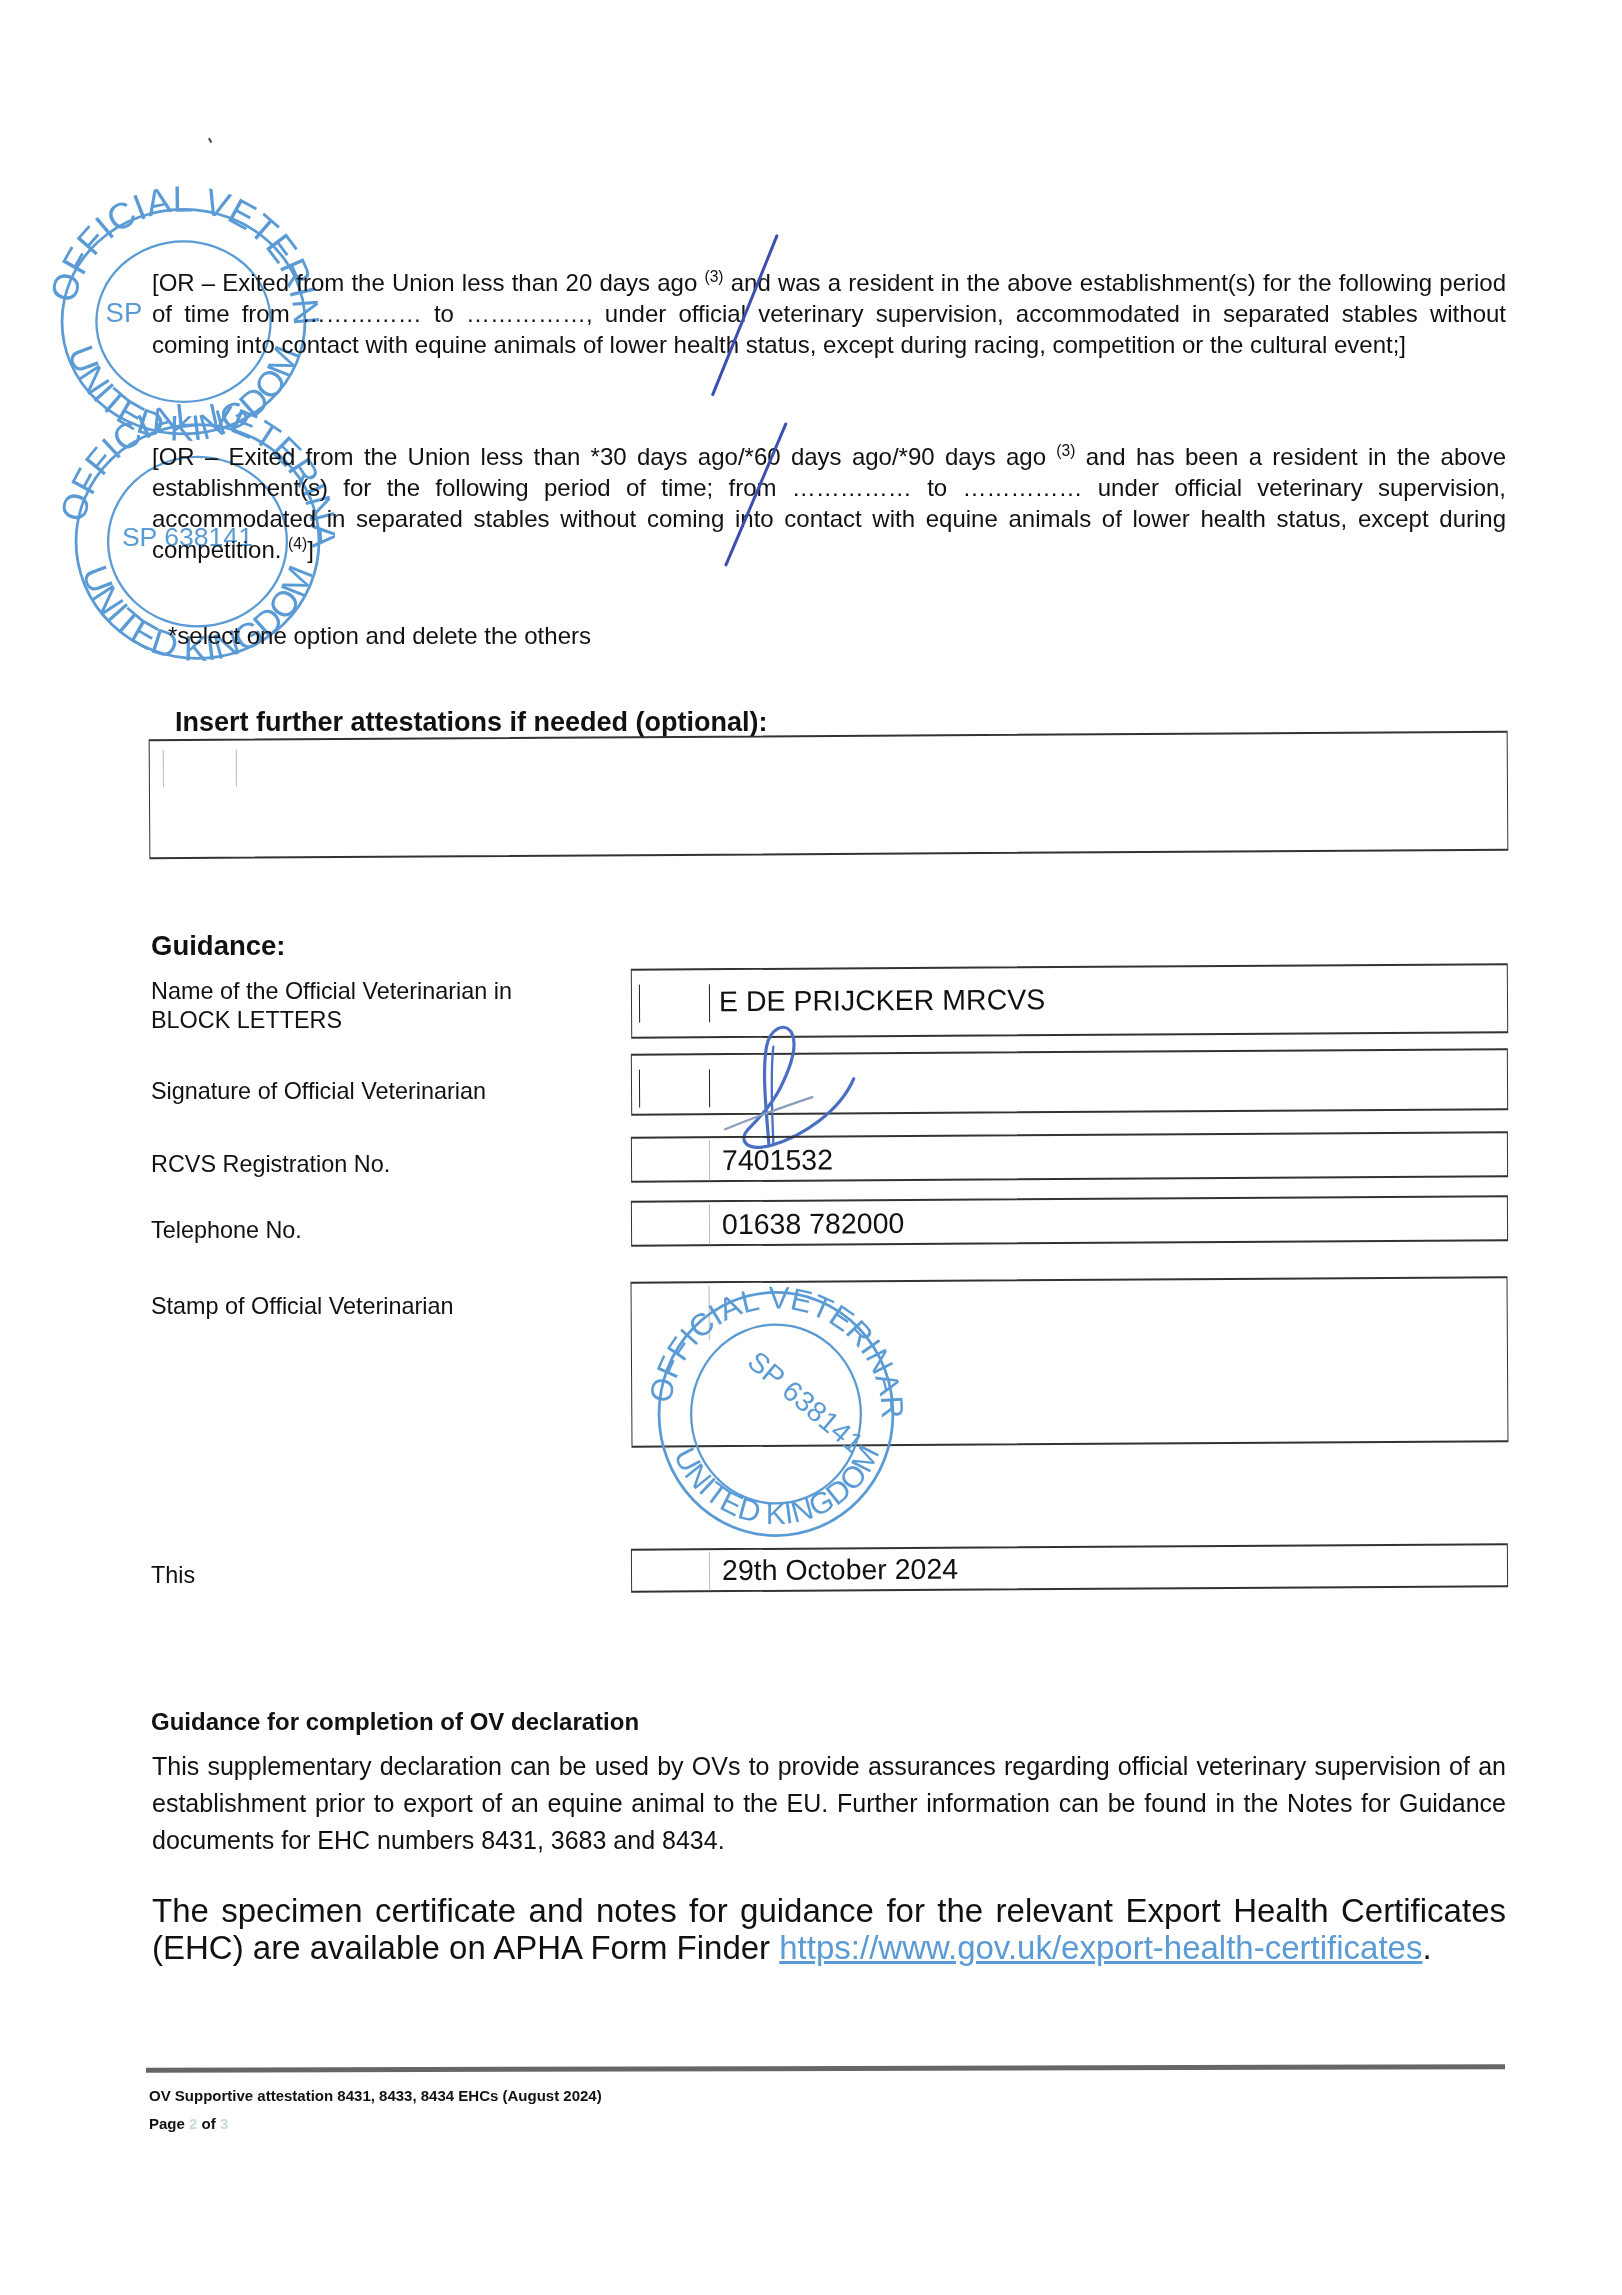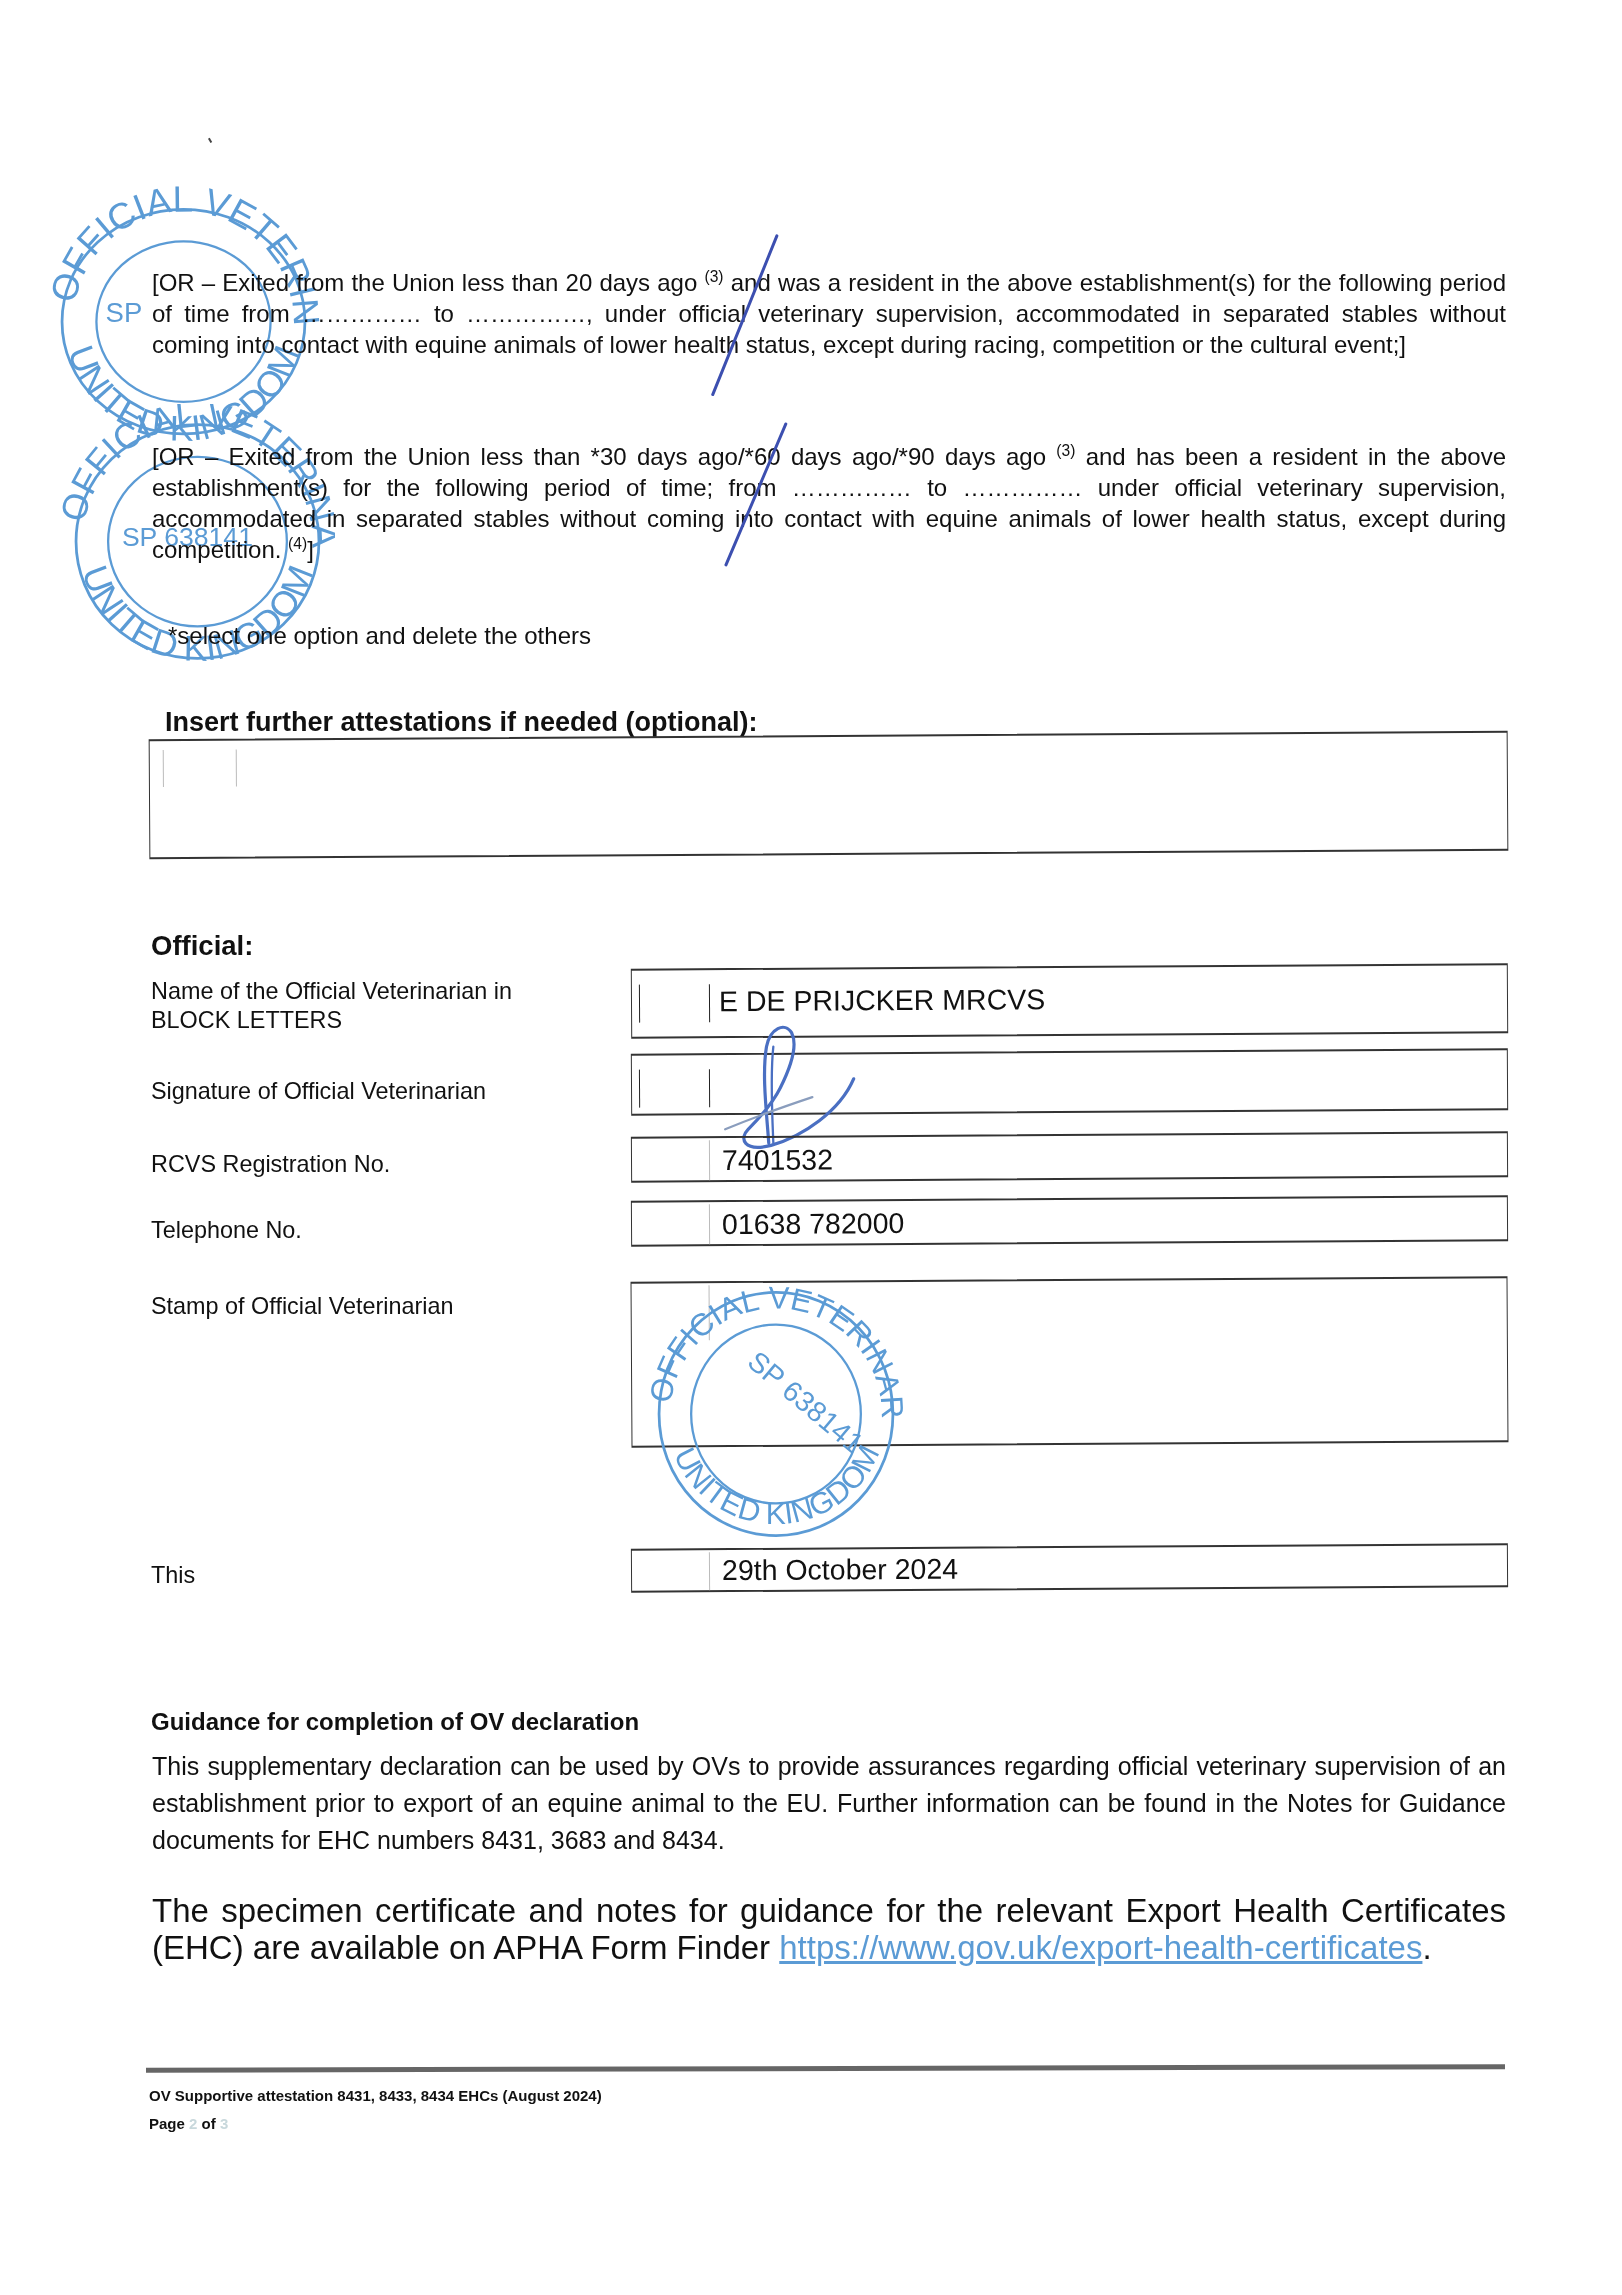--- a/index.html
+++ b/index.html
@@ -63,28 +63,28 @@
 </div>
 <div class="strike" style="left:776px;top:234px;height:174px;transform:rotate(22deg);"></div>
 
 <div class="para" style="top:441px;">
   <span>[OR – Exited from the Union less than *30 days ago/*60 days ago/*90 days ago </span><sup>(3)</sup><span> and has been a resident in the above establishment(s) for the following period of time; from …………… to …………… under official veterinary supervision, accommodated in separated stables without coming into contact with equine animals of lower health status, except during competition. </span><sup>(4)</sup><span>]</span>
 </div>
 <div class="strike" style="left:785px;top:422px;height:156px;transform:rotate(23deg);"></div>
 
 <div class="abs" style="left:158px;top:622px;font-size:24px;margin-left:10px;">*select one option and delete the others</div>
 
-<div class="h-bold" style="left:165px;top:707px;font-size:27px;">Insert further attestations if needed (optional):</div>
+<div class="h-bold" style="left:175px;top:707px;font-size:27px;">Insert further attestations if needed (optional):</div>
 <div class="box" style="left:149px;top:735px;width:1359px;height:120px;transform:rotate(-0.35deg);">
   <div class="inner-bar light" style="left:13px;top:9.2px;height:37px;"></div>
   <div class="inner-bar light" style="left:86px;top:9.2px;height:37px;"></div>
   <span></span>
 </div>
 
-<div class="h-bold" style="left:151px;top:930px;font-size:27.5px;">Official:</div>
+<div class="h-bold" style="left:151px;top:930px;font-size:27.5px;">Guidance:</div>
 
 <div class="label" style="top:977px;width:436px;">Name of the Official Veterinarian in BLOCK LETTERS</div>
 <div class="box" style="left:631px;top:966px;width:877px;height:70px;transform:rotate(-0.35deg);">
   <div class="inner-bar" style="left:6.9px;top:13.8px;height:38px;"></div>
   <div class="inner-bar" style="left:77px;top:13.8px;height:38px;"></div>
   <div class="value" style="left:87px;top:15px;">E DE PRIJCKER MRCVS</div>
 </div>
 
 <div class="label" style="top:1077px;">Signature of Official Veterinarian</div>
 <div class="box" style="left:631px;top:1051px;width:877px;height:62px;transform:rotate(-0.35deg);">

